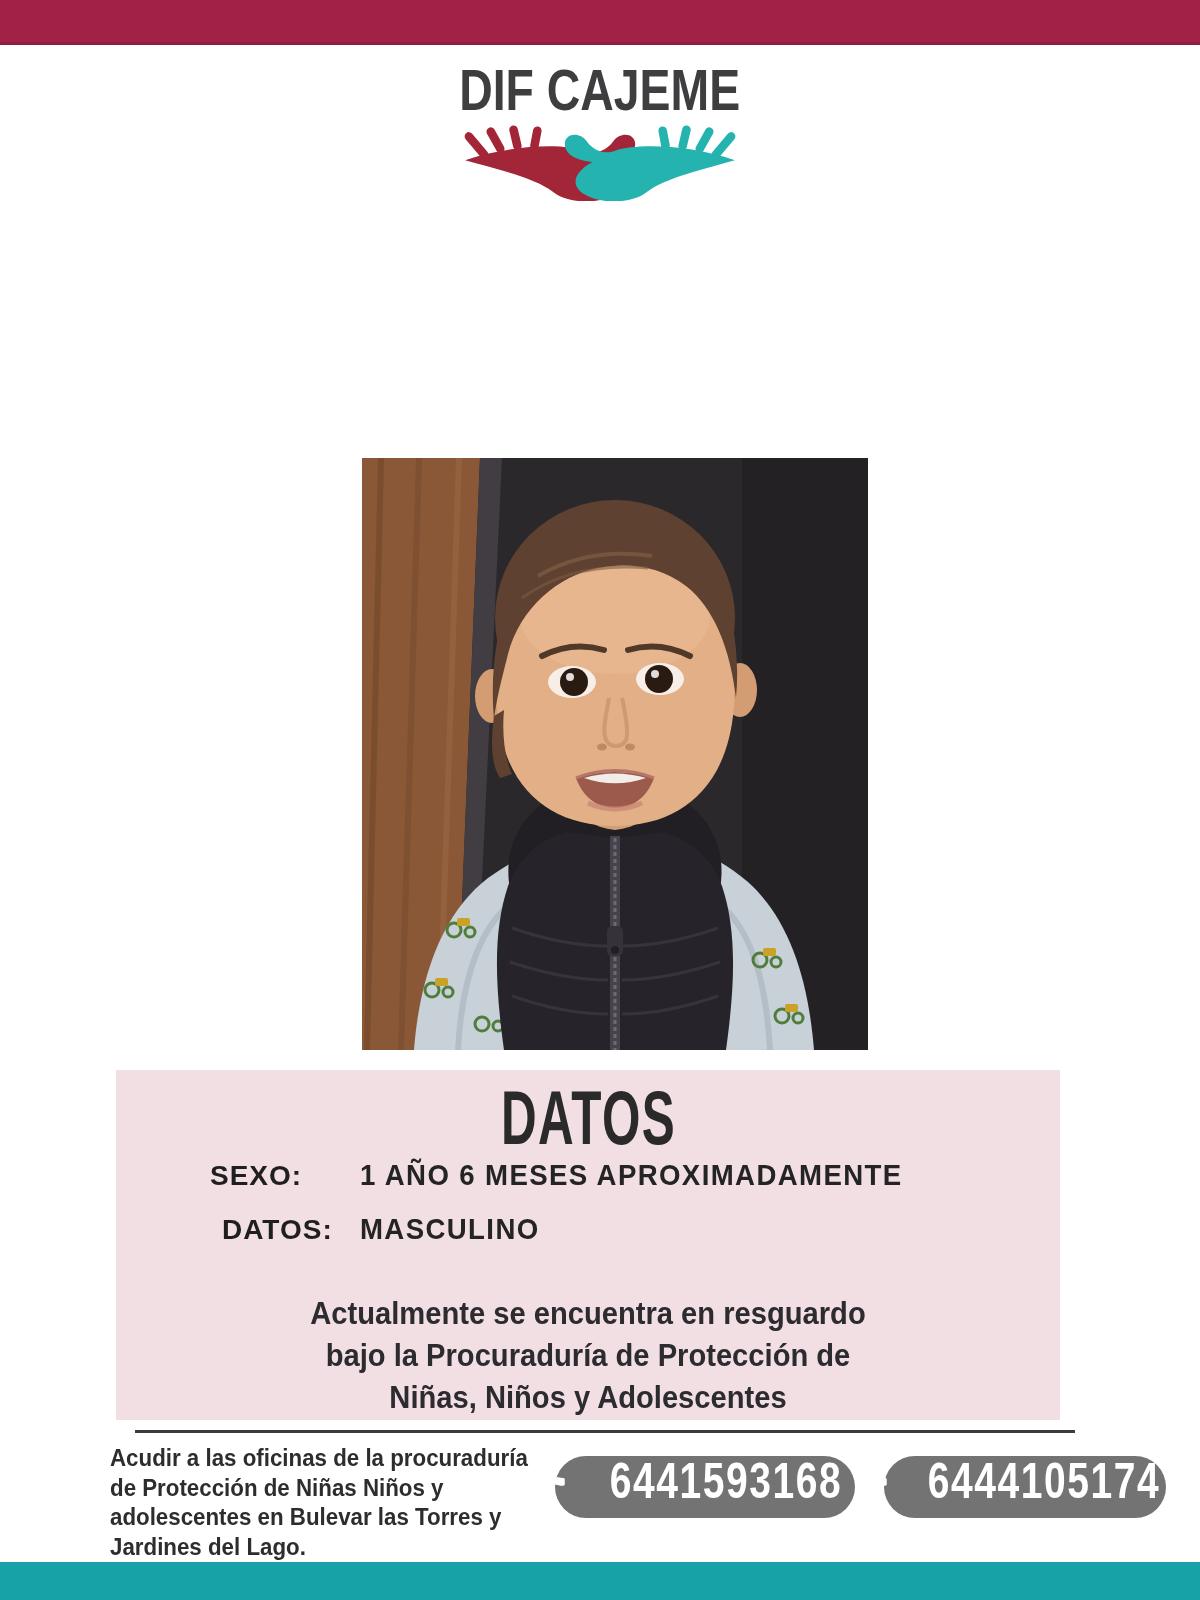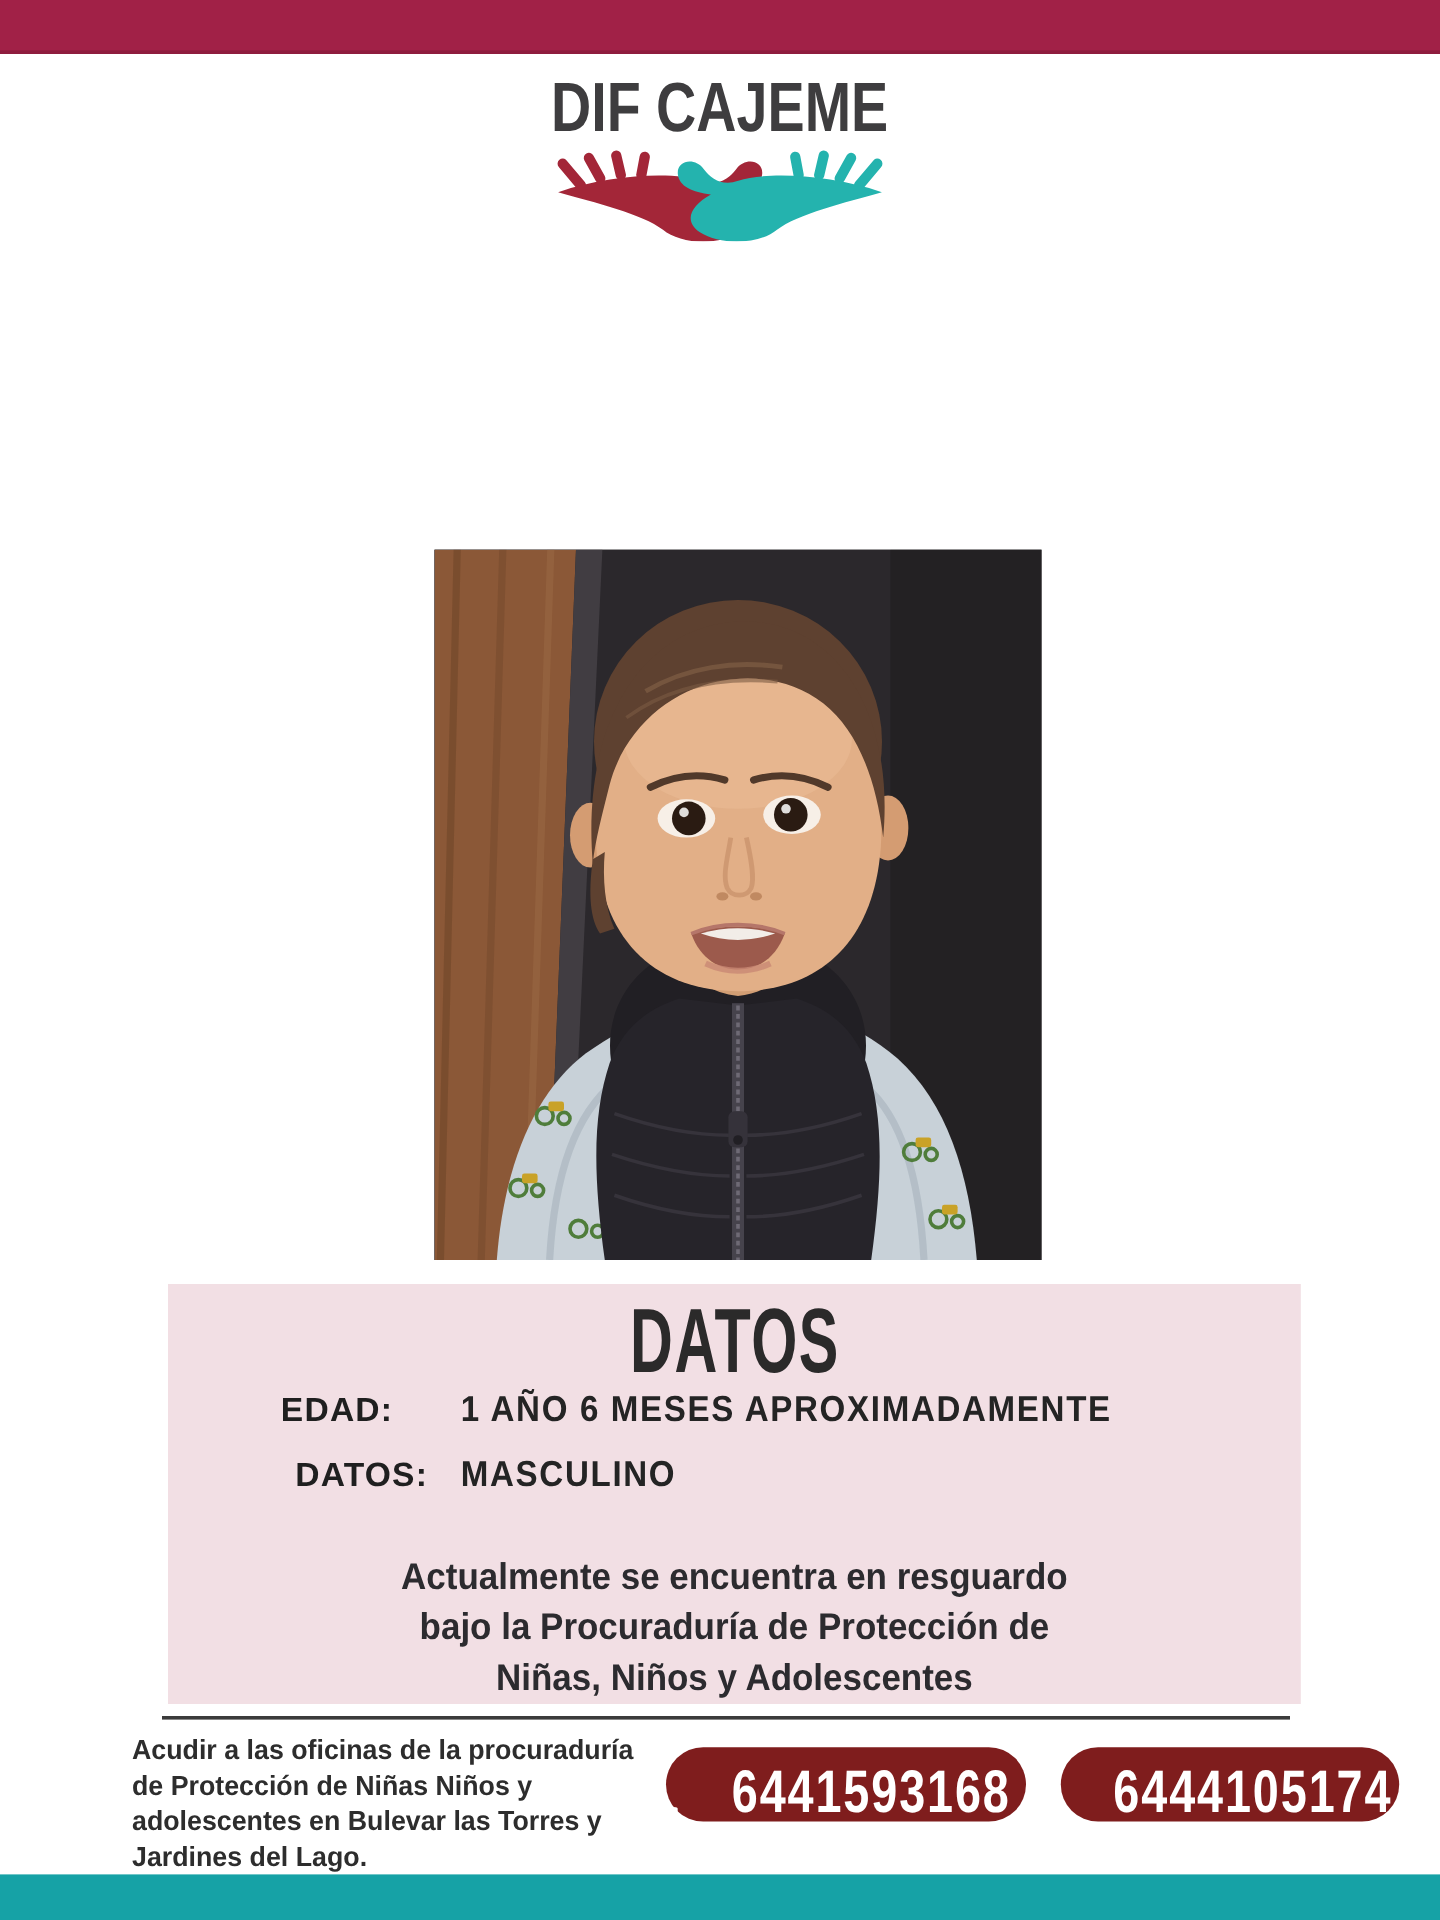--- a/index.html
+++ b/index.html
@@ -19,42 +19,42 @@
          font-weight:700;color:#101010;}
   .title .line{display:block;height:132px;line-height:132px;}
   .title .line>span{display:inline-block;transform:scaleX(0.64);transform-origin:center;
          font-size:112px;letter-spacing:4px;word-spacing:20px;white-space:nowrap;
          text-shadow:3px 0 0 #d7d7d7,-3px 0 0 #d7d7d7,0 3px 0 #d7d7d7,0 -3px 0 #d7d7d7,
                      2px 2px 0 #d7d7d7,-2px 2px 0 #d7d7d7,2px -2px 0 #d7d7d7,-2px -2px 0 #d7d7d7;}
   
   .photo{position:absolute;left:362px;top:458px;width:506px;height:592px;margin:0;
          background:#292629;overflow:hidden;}
   
-  .datos{position:absolute;left:140px;top:1070px;width:944px;height:350px;background:#F2DFE4;}
+  .datos{position:absolute;left:116px;top:1070px;width:944px;height:350px;background:#F2DFE4;}
   .datos h2{margin:0;text-align:center;font-weight:700;color:#2B2A2A;height:84px;line-height:96px;}
   .datos h2>span{display:inline-block;font-size:76px;transform:scaleX(0.65);transform-origin:center;
                  letter-spacing:2px;}
   .field-row{position:absolute;left:94px;white-space:nowrap;}
   .row-edad{top:88px;}
   .row-sexo{top:142px;}
   .field-label{display:inline-block;width:118px;font-size:28px;font-weight:700;color:#1F1F1F;
                letter-spacing:1px;}
   .row-sexo .field-label{padding-left:12px;box-sizing:border-box;}
   .field-value{display:inline-block;margin-left:28px;font-size:30px;font-weight:700;color:#242424;
                transform:scaleX(0.92);transform-origin:left center;letter-spacing:1.5px;}
   .note{position:absolute;left:0;top:192px;width:944px;text-align:center;font-size:31px;
         font-weight:700;color:#2C2B2F;line-height:42px;}
   .note>span{display:block;transform:scaleX(0.94);transform-origin:center;white-space:nowrap;}
   
   .divider{position:absolute;left:135px;top:1430px;width:940px;height:3px;background:#3B3B3B;}
   .address{position:absolute;left:90px;top:1444px;width:560px;font-size:23px;font-weight:700;
            color:#2D2D2D;line-height:29.5px;margin-left:20px;}
   .address>span{display:block;transform:scaleX(0.97);transform-origin:left center;white-space:nowrap;}
-  .pill{position:absolute;top:1456px;height:62px;border-radius:31px;background:#7f1d1d;
-        display:flex;align-items:flex-end;justify-content:center;gap:8px;text-decoration:none;
+  .pill{position:absolute;top:1456px;height:62px;border-radius:31px;background:#737373;
+        display:flex;align-items:flex-start;justify-content:center;gap:8px;text-decoration:none;
         box-sizing:border-box;}
   .pill-1{left:555px;width:300px;}
   .pill-2{left:884px;width:282px;gap:4px;}
   .pill .num{display:inline-block;color:#ffffff;font-size:50px;font-weight:700;line-height:1;
         transform:scaleX(0.78);transform-origin:center;letter-spacing:2px;white-space:nowrap;}
   .phone-svg{flex:0 0 auto;}
 </style>
 </head>
 <body>
 
@@ -164,21 +164,21 @@
       <path d="M214 320 C 238 312 268 312 292 320 C 284 342 268 350 253 350 C 238 350 222 342 214 320 Z" fill="#9C5A4C"></path>
       <path d="M222 320 C 242 314 264 314 284 320 C 264 327 242 327 222 320 Z" fill="#F2EDE8"></path>
       <path d="M214 320 C 238 310 268 310 292 320" stroke="#B5766A" stroke-width="3" fill="none"></path>
       <path d="M226 345 C 244 353 262 353 280 345" stroke="#C98874" stroke-width="5" fill="none" opacity=".8"></path>
     </svg>
   </figure>
 
   <section class="datos">
     <h2><span>DATOS</span></h2>
     <div class="field-row row-edad">
-      <span class="field-label">EDAD:</span>
+      <span class="field-label">SEXO:</span>
       <span class="field-value">1 AÑO 6 MESES APROXIMADAMENTE</span>
     </div>
     <div class="field-row row-sexo">
       <span class="field-label">DATOS:</span>
       <span class="field-value">MASCULINO</span>
     </div>
     <p class="note">
       <span>Actualmente se encuentra en resguardo</span>
       <span>bajo la Procuraduría de Protección de</span>
       <span>Niñas, Niños y Adolescentes</span>

